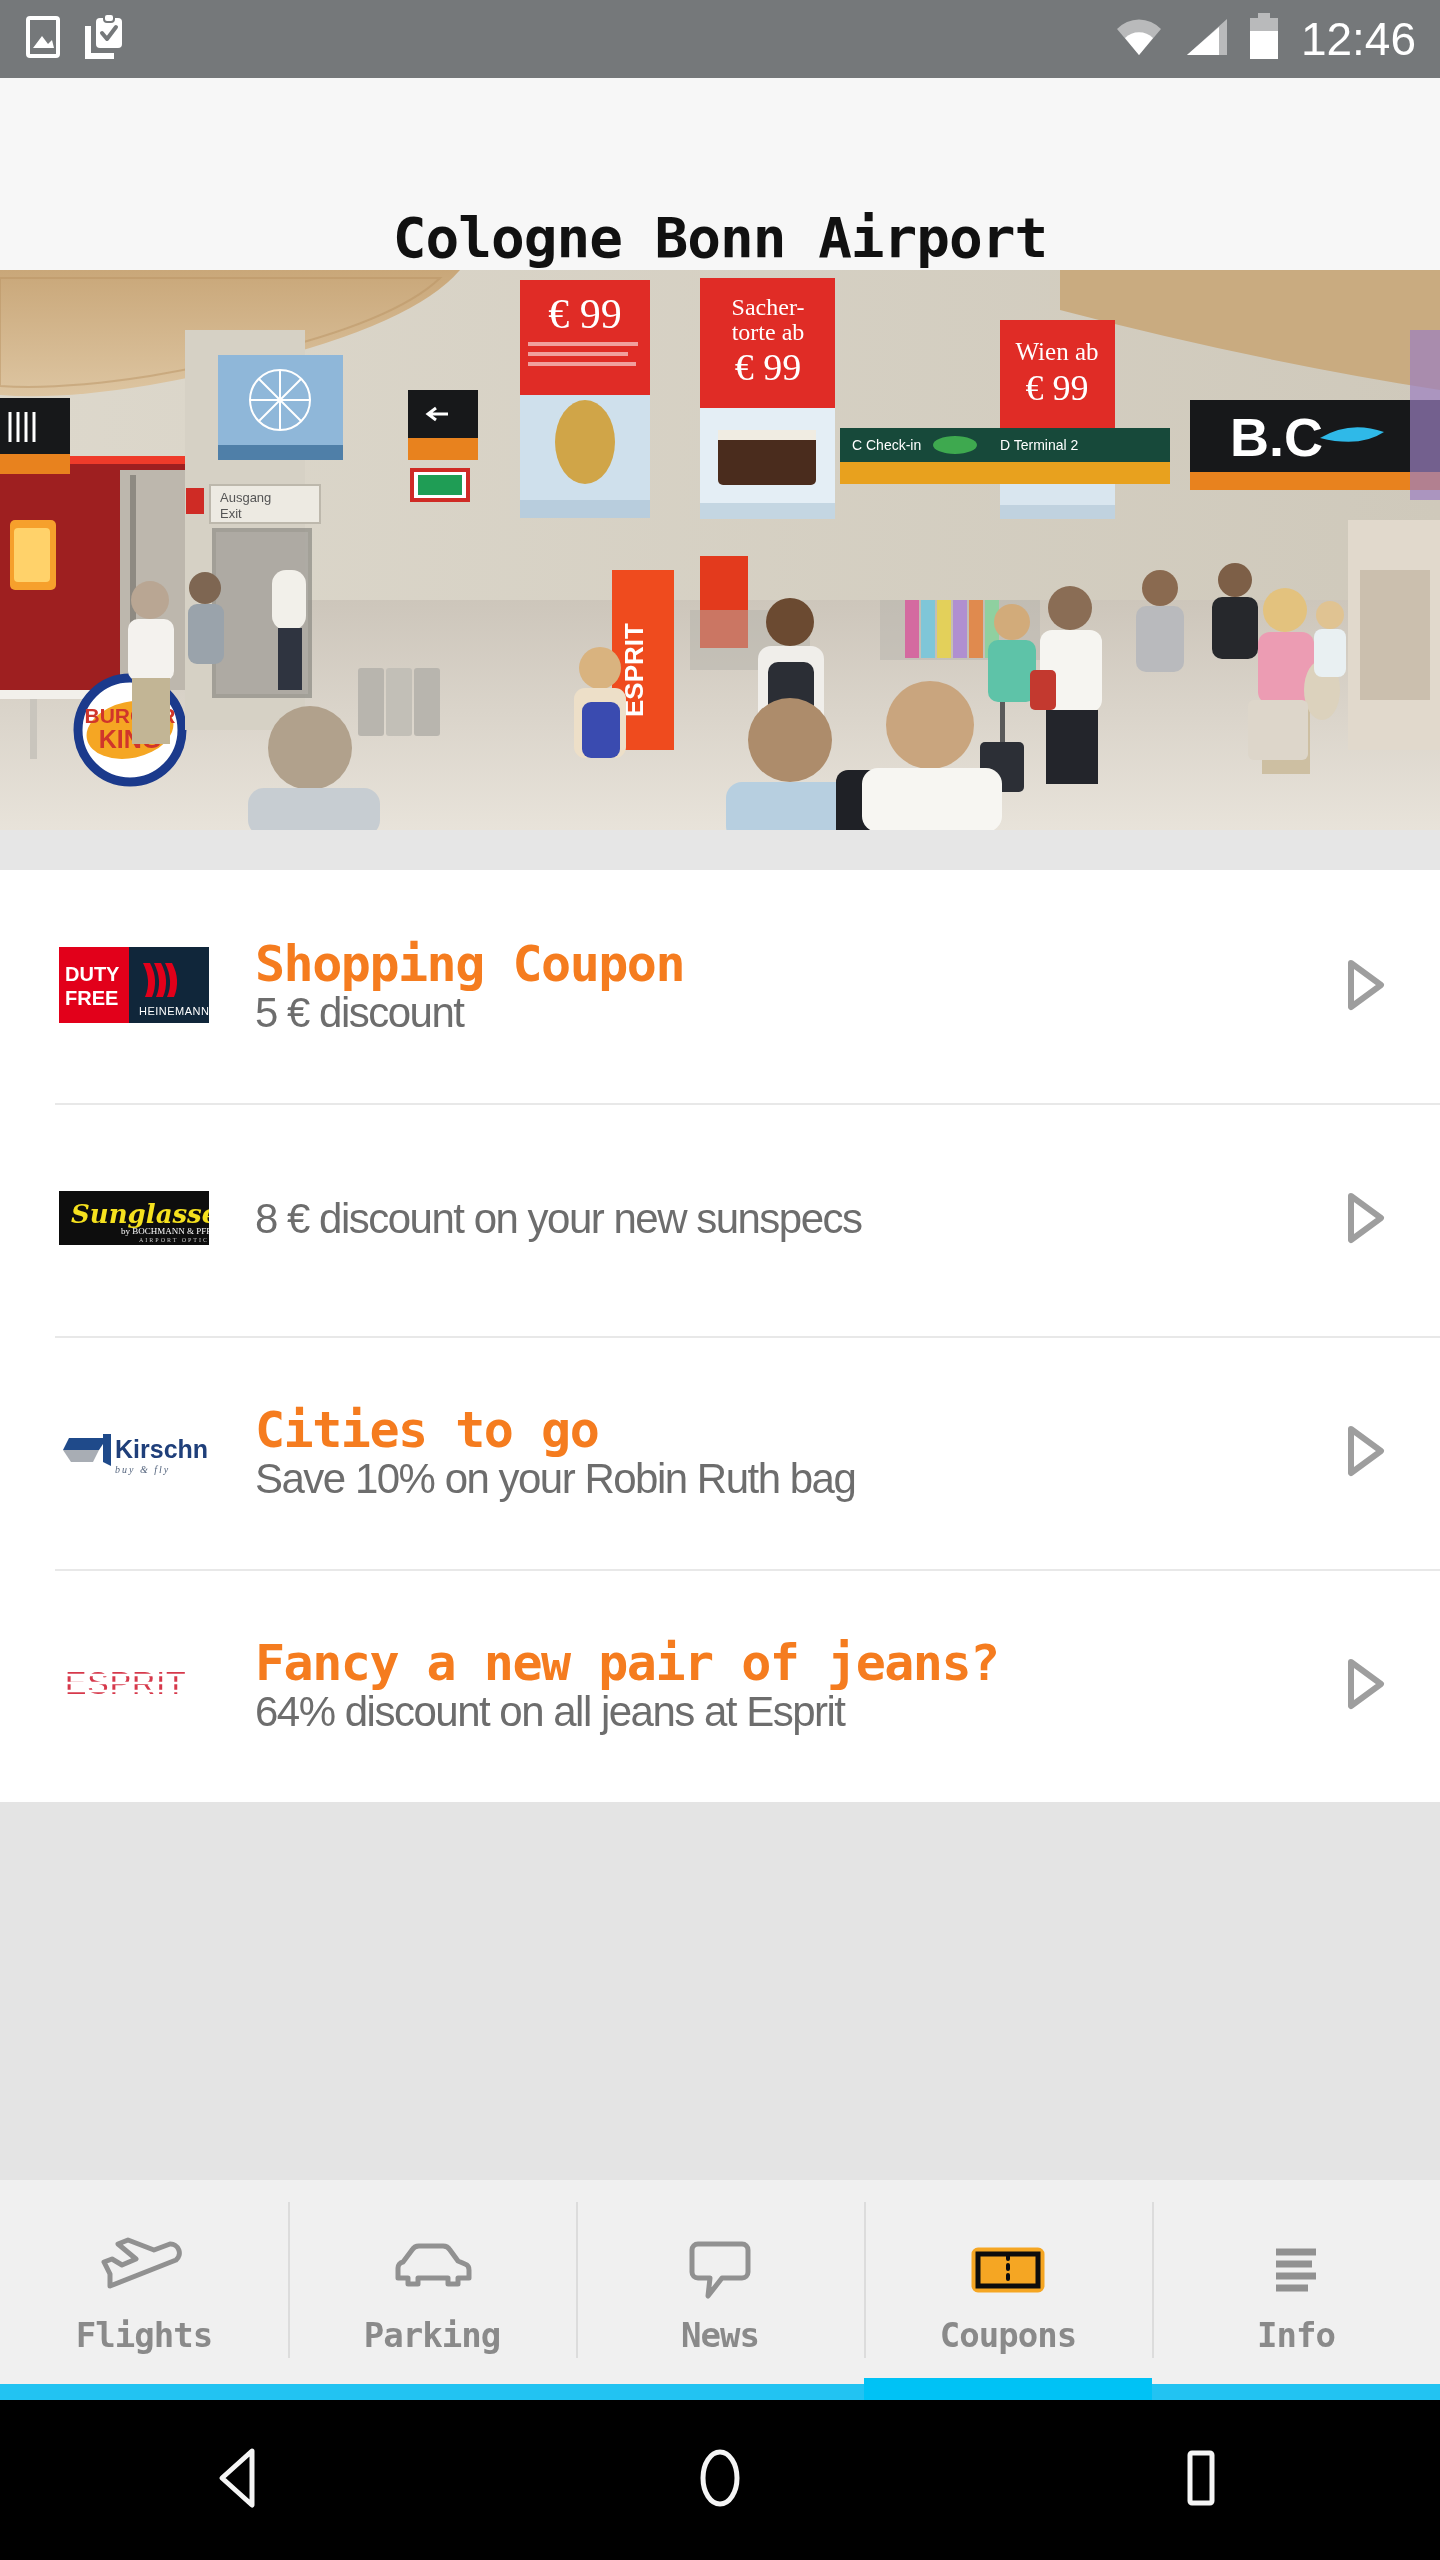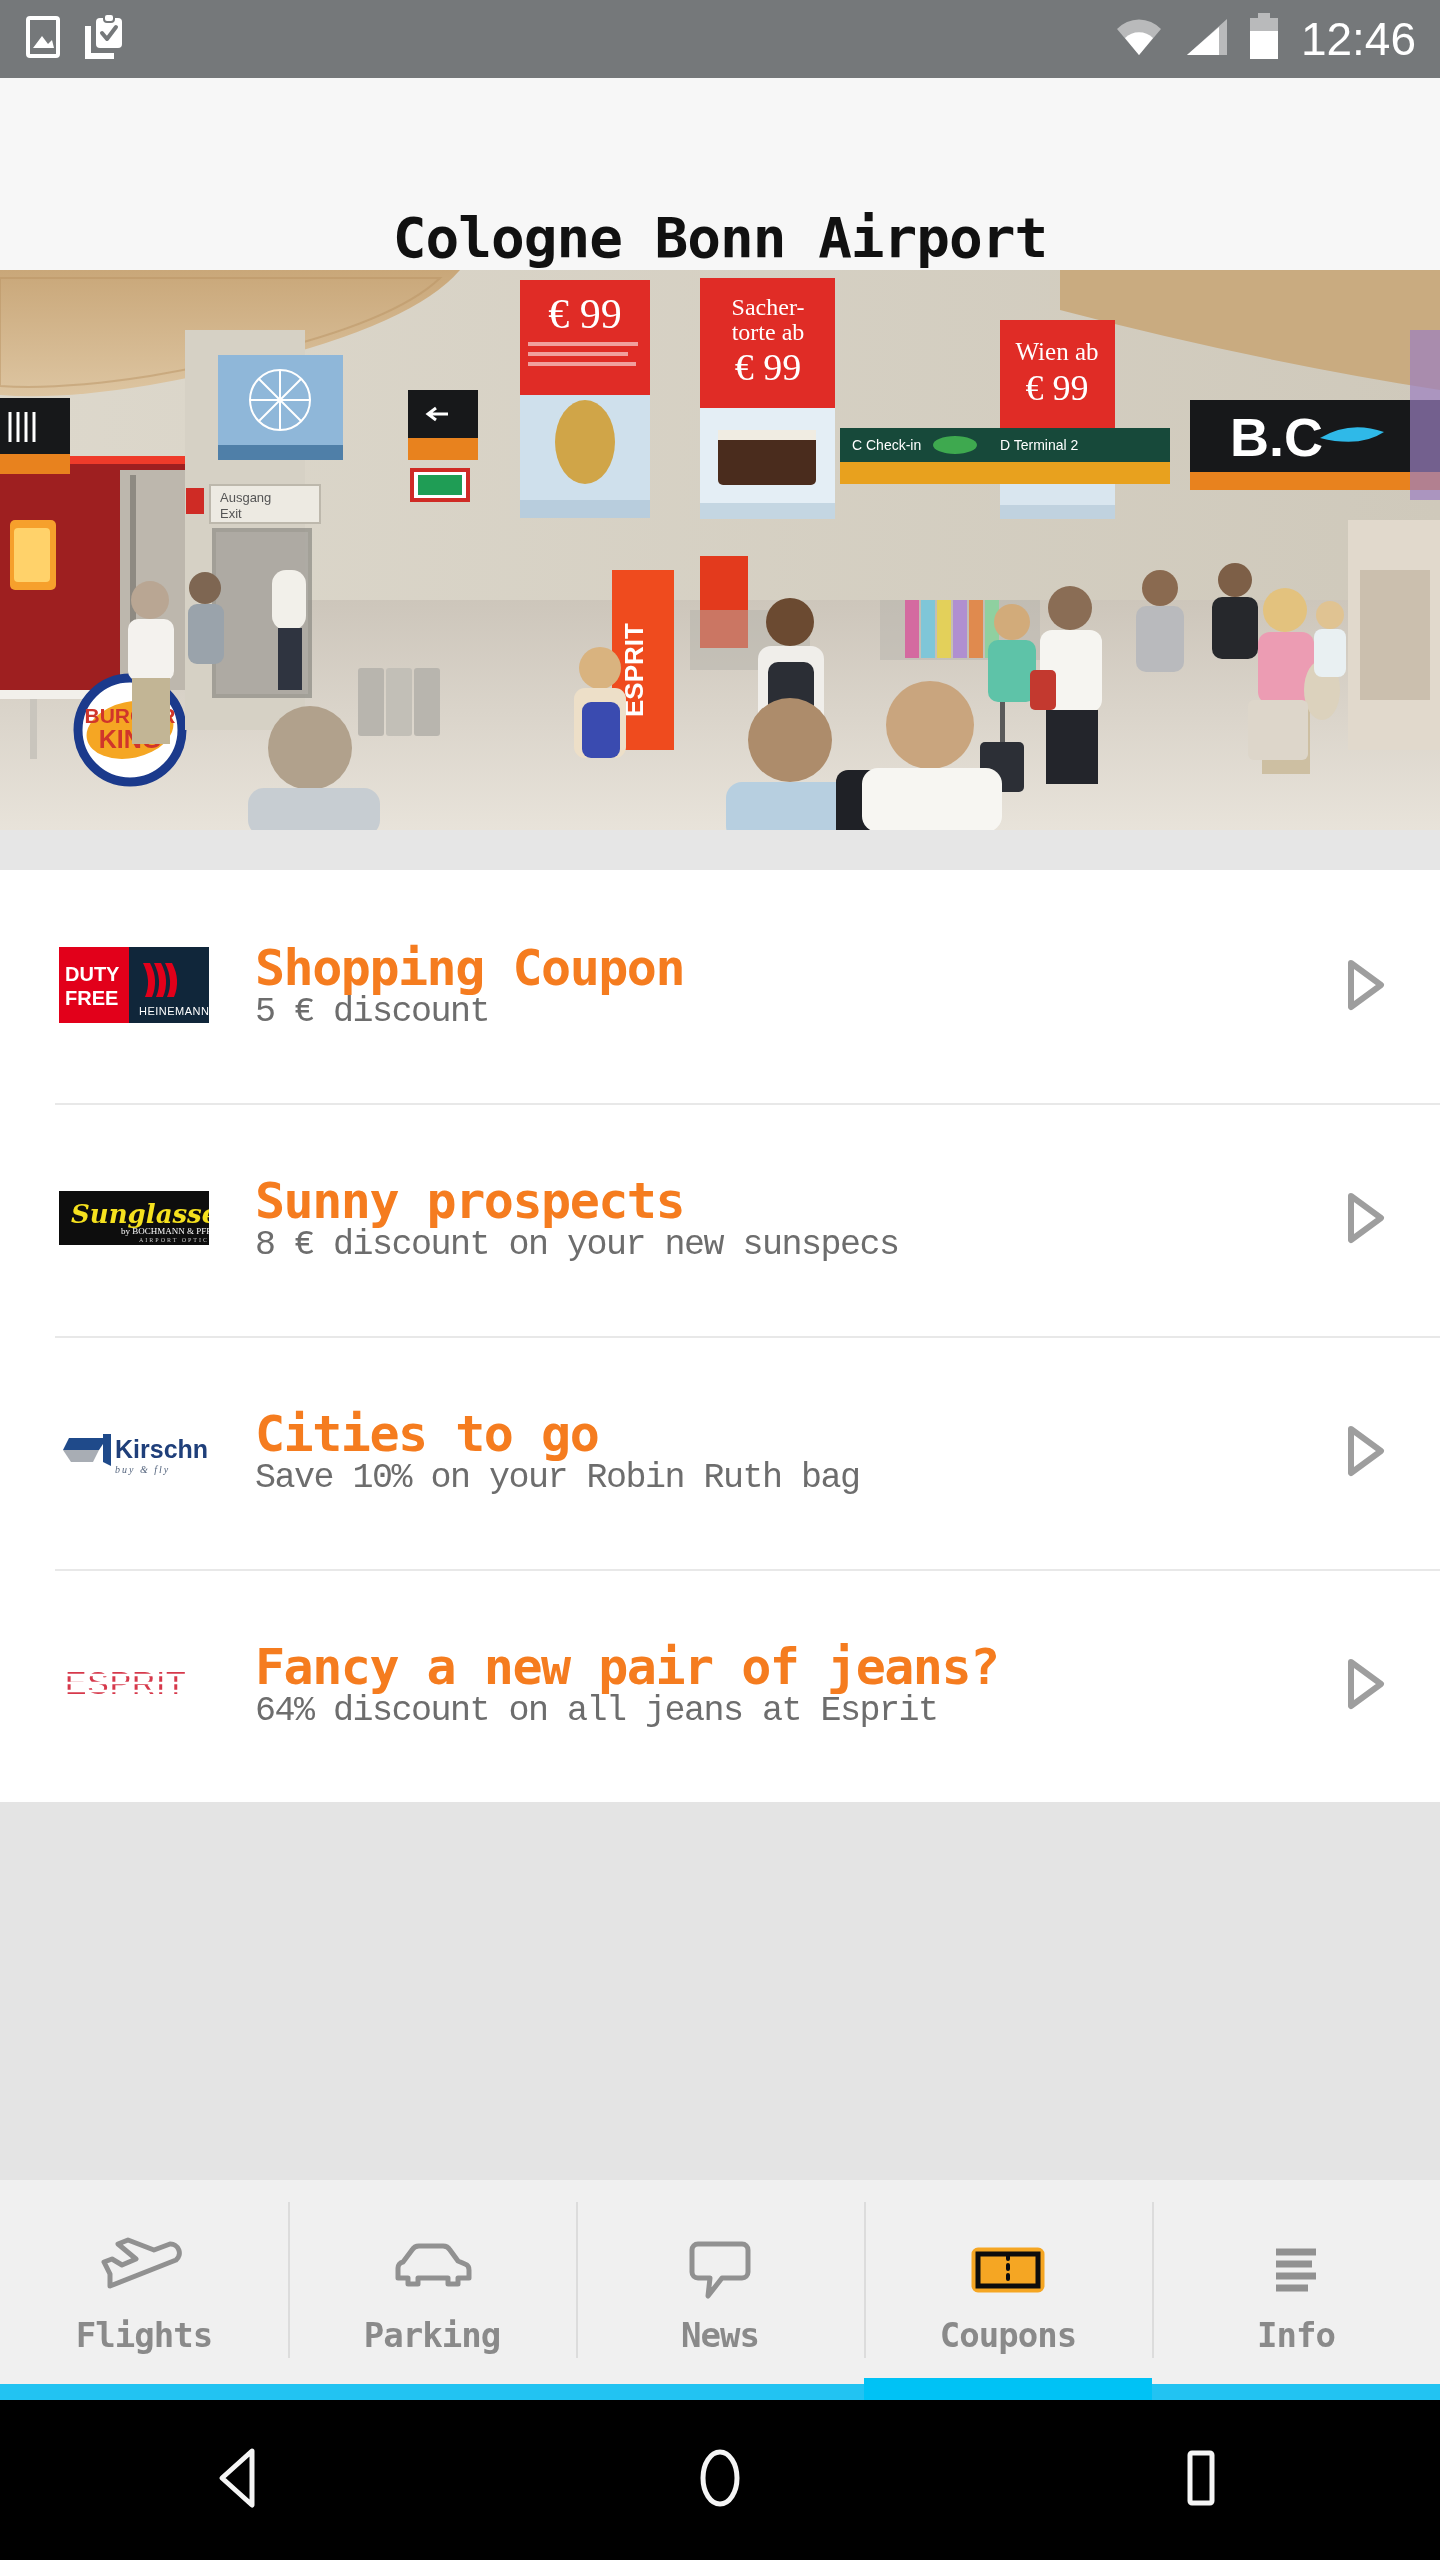--- a/index.html
+++ b/index.html
@@ -72,22 +72,22 @@
   .text-cell {
     flex:1 1 auto; display:flex; flex-direction:column;
     justify-content:center; padding-right:20px;
   }
   .coupon-title {
     font-size:50px; font-weight:bold; color:#f57c1f;
     font-family:"DejaVu Sans Mono", monospace; line-height:1.05;
     letter-spacing:-1.5px; white-space:nowrap;
   }
   .coupon-sub {
-    font-size:35px; color:#6d6d6d; font-weight:400;
-    font-family:Liberation Mono, monospace; line-height:1.05;
+    font-size:42px; color:#6d6d6d; font-weight:400;
+    font-family:Liberation Sans, sans-serif; line-height:1.05;
     letter-spacing:-1.5px; white-space:nowrap;
   }
   .arrow-cell {
     width:150px; flex:0 0 150px;
     display:flex; align-items:center; justify-content:center;
   }
 
   
   .empty-area {
     position:absolute; top:1802px; left:0; width:1440px; height:378px;
@@ -412,21 +412,20 @@
         <span class="logo-box">
           <svg width="150" height="54" viewBox="0 0 150 54">
             <rect x="0" y="0" width="150" height="54" fill="#0d0d0d"></rect>
             <text x="12" y="32" font-family="DejaVu Serif, serif" font-style="italic" font-size="26" font-weight="bold" fill="#f5e11e">Sunglasses</text>
             <text x="62" y="43" font-family="Liberation Serif, serif" font-size="9" fill="#ffffff">by BOCHMANN &amp; PFENDT</text>
             <text x="80" y="51" font-family="Liberation Serif, serif" font-size="6" letter-spacing="2" fill="#c9c9c9">AIRPORT OPTIC</text>
           </svg>
         </span>
       </div>
       <div class="text-cell">
-        <div class="coupon-title">Sunny prospects</div>
         <div class="coupon-sub">8 € discount on your new sunspecs</div>
       </div>
       <div class="arrow-cell">
         <span>
           <svg width="48" height="54" viewBox="0 0 48 54">
             <path d="M10 5 L40 27 L10 49 Z" fill="none" stroke="#9e9e9e" stroke-width="6" stroke-linejoin="round"></path>
           </svg>
         </span>
       </div>
     </div>

